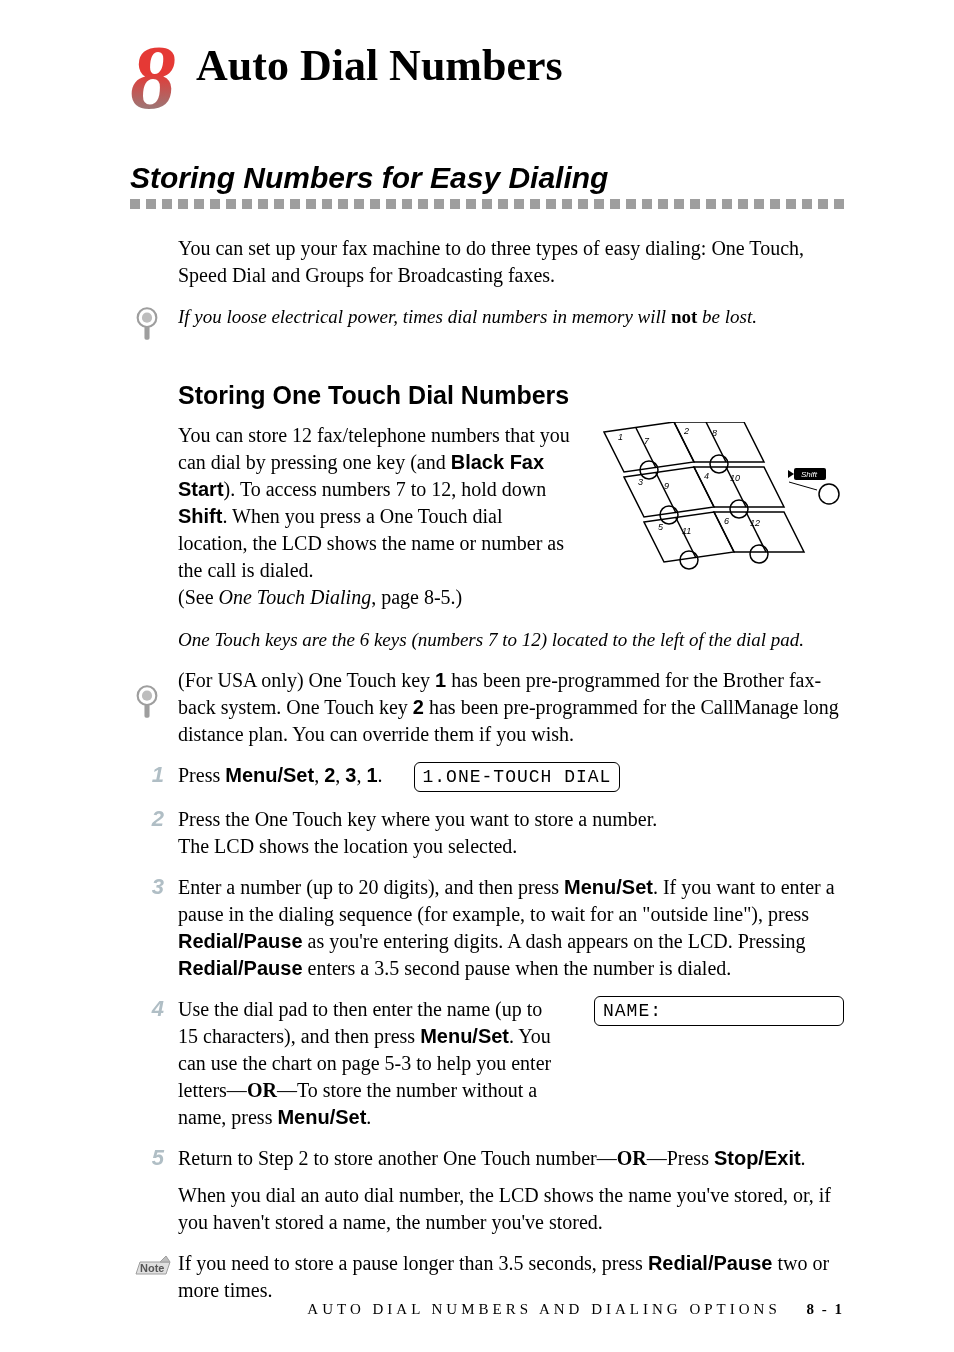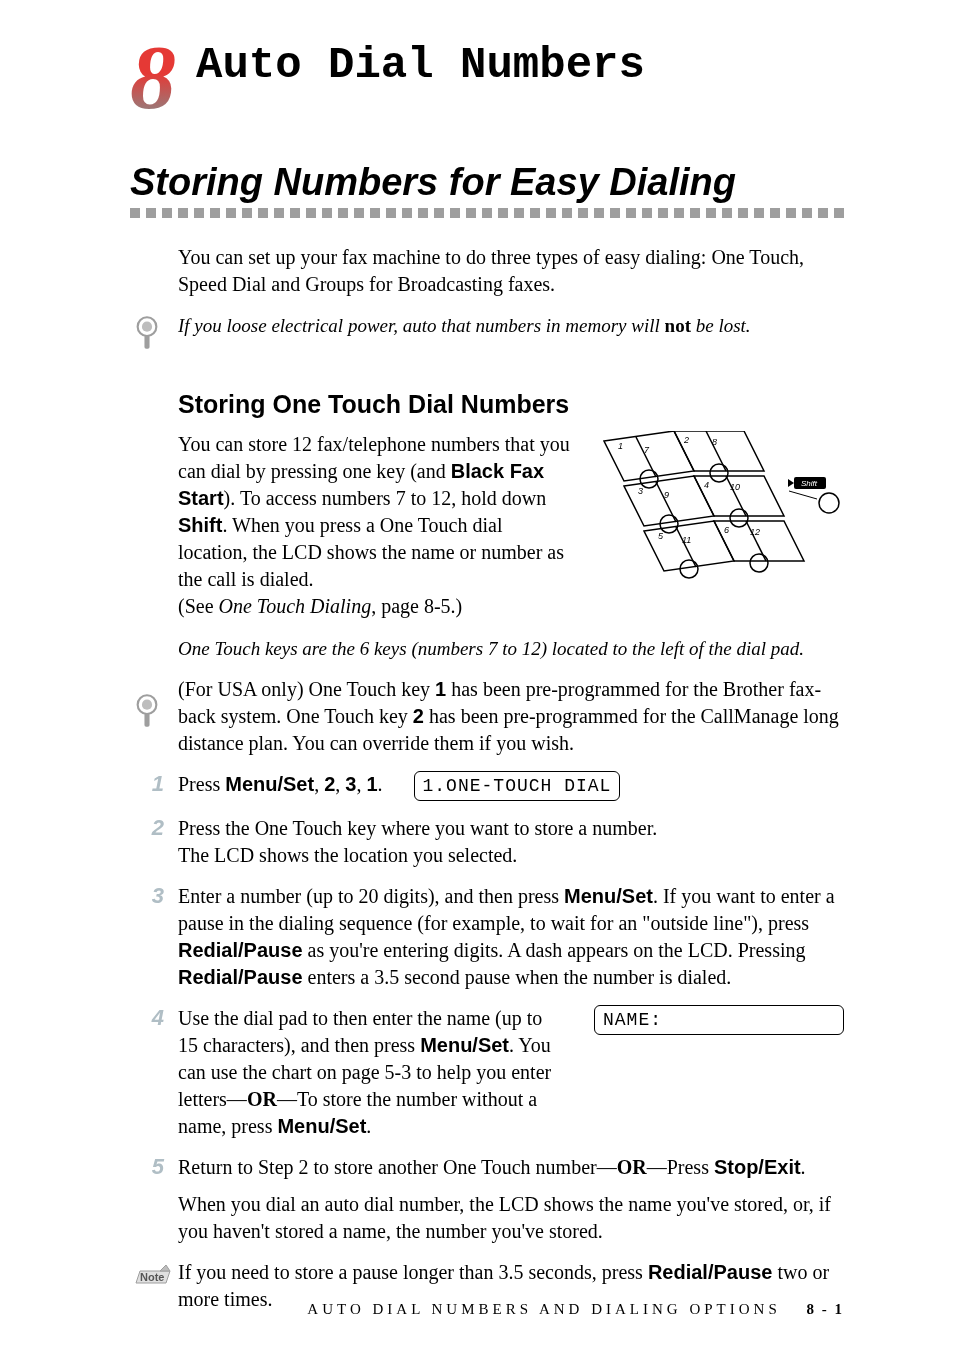--- a/index.html
+++ b/index.html
@@ -24,30 +24,30 @@
     font-size: 92px;
     line-height: 0.9;
     background: linear-gradient(to bottom, #e53935 0%, #e53935 45%, #888 100%);
     -webkit-background-clip: text;
     background-clip: text;
     color: transparent;
     margin-right: 20px;
     margin-top: -6px;
   }
   .chapter-title {
-    font-family: Liberation Mono, monospace;
+    font-family: Liberation Serif, serif;
     font-weight: bold;
     font-size: 44px;
     line-height: 1.08;
   }
   .section-title {
     font-family: Arial, Helvetica, sans-serif;
     font-weight: bold;
     font-style: italic;
-    font-size: 38px;
+    font-size: 30px;
     margin-bottom: 4px;
   }
   .dashed-rule {
     display: flex;
     gap: 6px;
     margin-bottom: 26px;
   }
   .dashed-rule span {
     width: 10px;
     height: 10px;
@@ -240,21 +240,21 @@
 
 <div class="tip-row">
   <div class="tip-icon">
     <svg viewBox="0 0 40 50" width="34" height="44">
       <circle cx="20" cy="14" r="11" fill="none" stroke="#9e9e9e" stroke-width="2.5"></circle>
       <circle cx="20" cy="14" r="6" fill="#bdbdbd"></circle>
       <rect x="17" y="24" width="6" height="16" fill="#9e9e9e" rx="2"></rect>
     </svg>
   </div>
   <div class="tip-text">
-    <span>If you loose electrical power, auto that numbers in memory will </span><b style="font-style:normal">not</b><span> be lost.</span>
+    <span>If you loose electrical power, times dial numbers in memory will </span><b style="font-style:normal">not</b><span> be lost.</span>
   </div>
 </div>
 
 <div class="subsection-title">Storing One Touch Dial Numbers</div>
 <div class="two-col">
   <div class="left">
     <span>You can store 12 fax/telephone numbers that you can dial by pressing one key (and </span><b class="sans">Black Fax Start</b><span>). To access numbers 7 to 12, hold down </span><b class="sans">Shift</b><span>. When you press a One Touch dial location, the LCD shows the name or number as the call is dialed.</span><br>
     <span>(See </span><i>One Touch Dialing</i><span>, page 8-5.)</span>
   </div>
   <div class="right">

